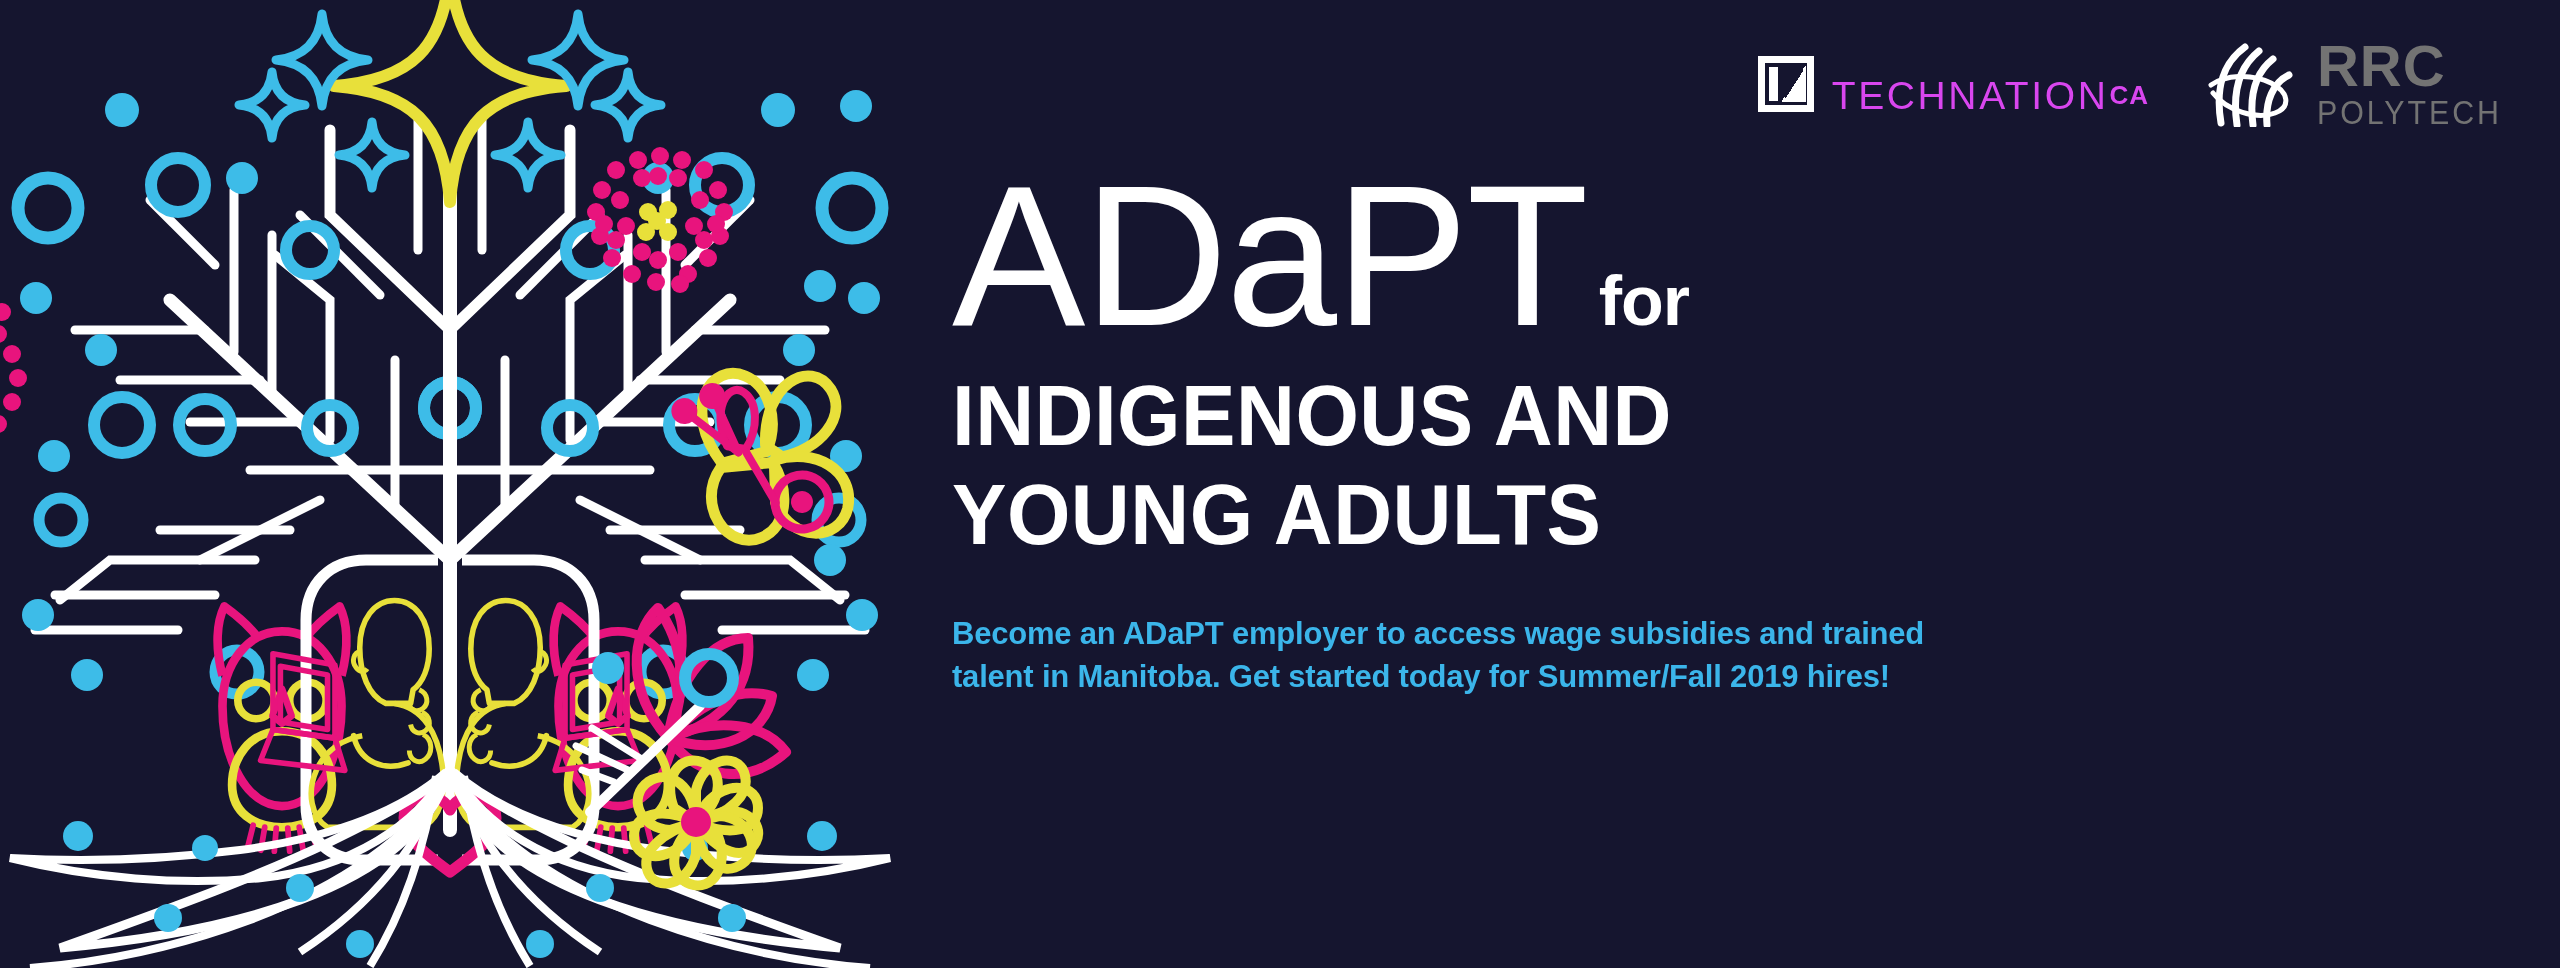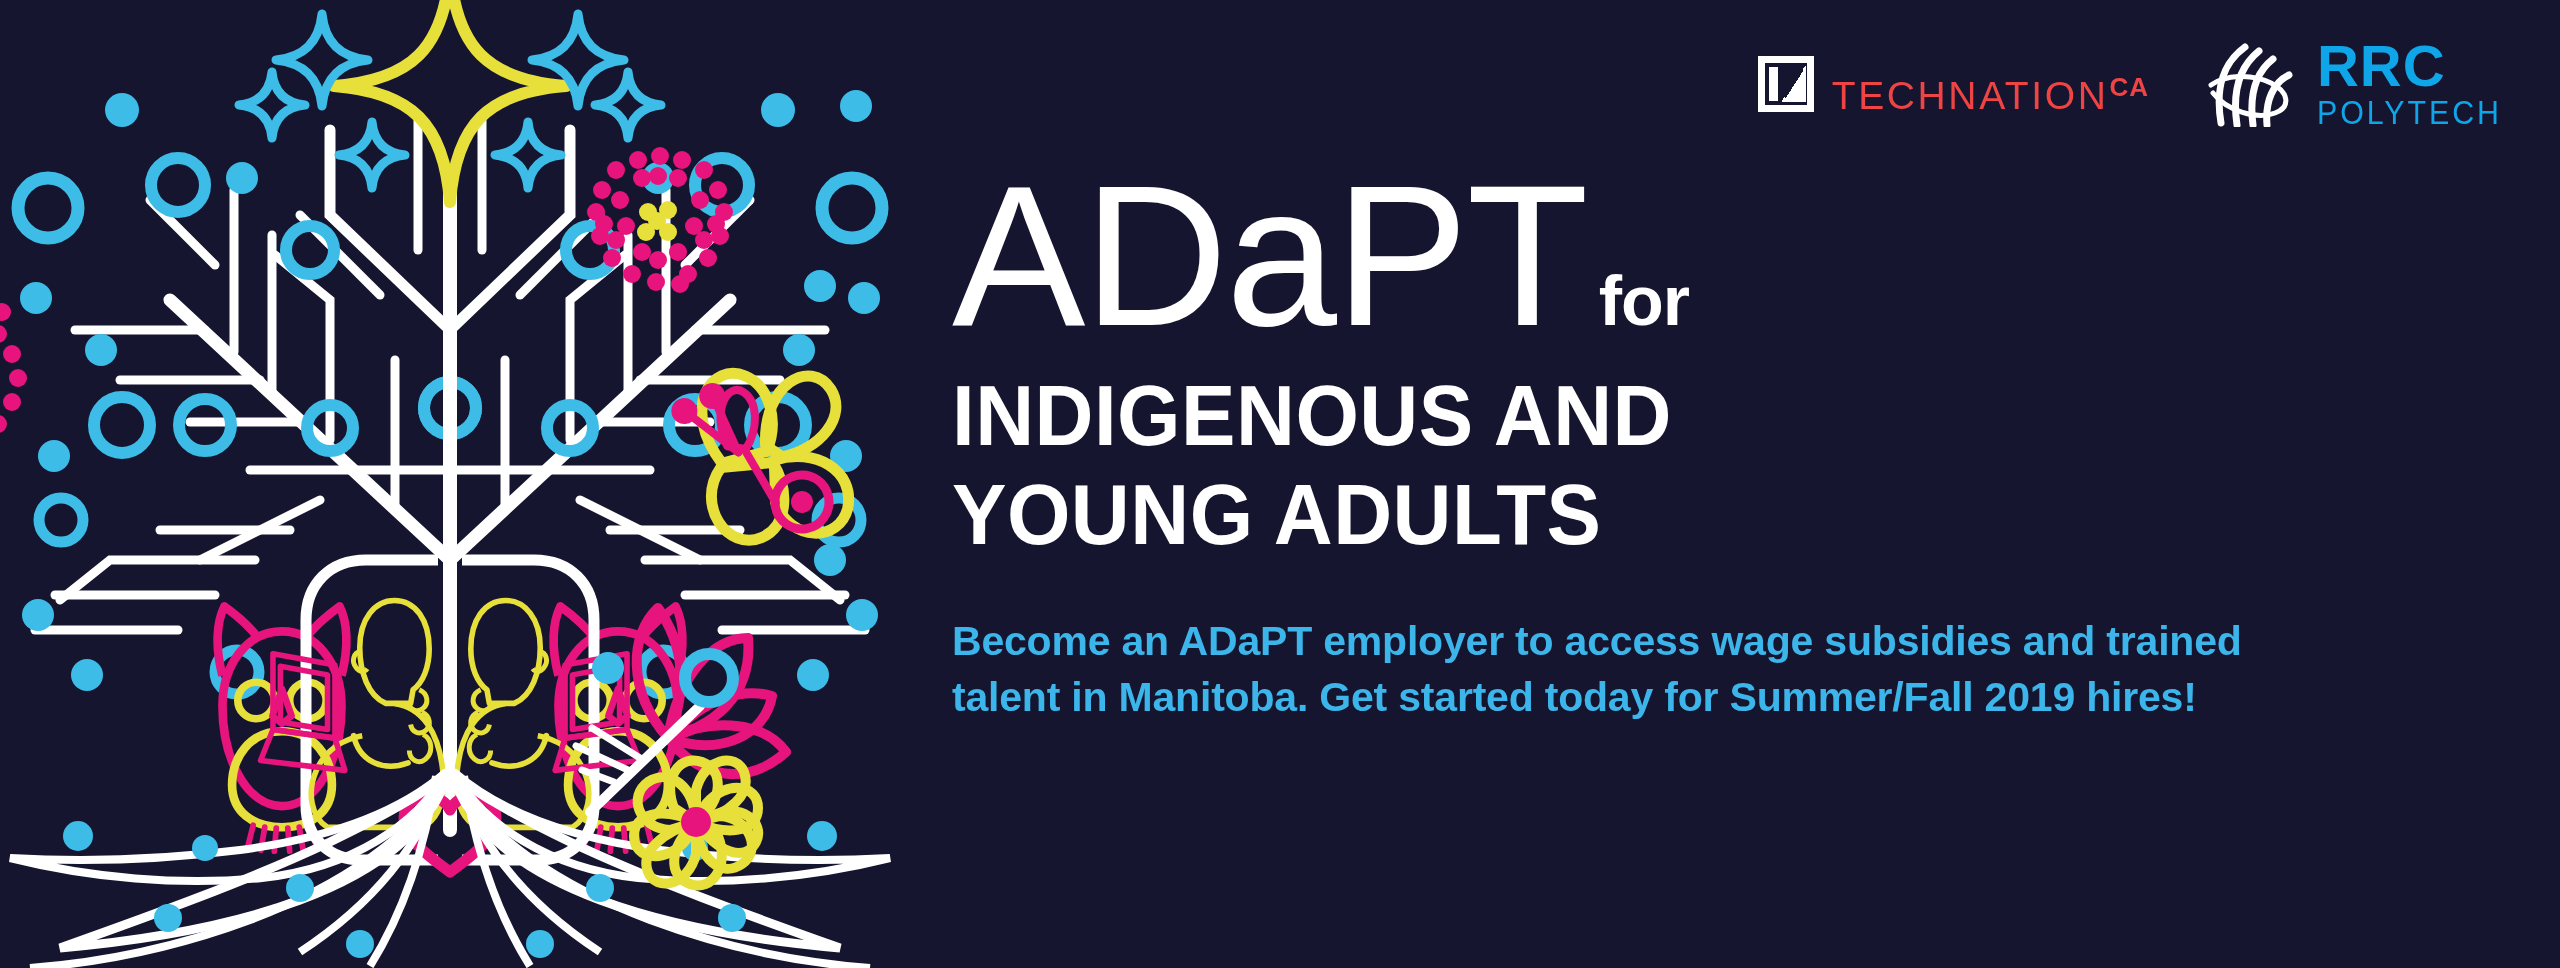--- a/index.html
+++ b/index.html
@@ -67,22 +67,22 @@
   .tn-mark .diag::after {
     content: "";
     position: absolute;
     left: 3px; top: 4px;
     width: 18px; height: 28px;
     background:
       linear-gradient(to bottom right, #15152f 0 52%, transparent 52% 100%);
   }
   .tn-word {
     display: flex;
-    align-items: flex-start;
-    color: #ef4444;
+    align-items: center;
+    color: #d946ef;
     margin-top: 23px;
   }
   .tn-name {
     font-size: 39px;
     font-weight: 500;
     letter-spacing: 2.6px;
     line-height: 1;
   }
   .tn-sup {
     font-size: 26px;
@@ -92,21 +92,21 @@
     margin-top: -2px;
     margin-left: 1px;
   }
 
   .logo-rrc {
     display: flex;
     align-items: center;
     gap: 16px;
   }
   .rrc-mark { width: 96px; height: 86px; flex: 0 0 auto; }
-  .rrc-words { color: #0ea5e9; line-height: 1; }
+  .rrc-words { color: #737373; line-height: 1; }
   .rrc-top {
     font-size: 58px;
     font-weight: bold;
     letter-spacing: 1px;
     line-height: 0.96;
   }
   .rrc-bottom {
     font-size: 33px;
     font-weight: 400;
     letter-spacing: 3.2px;
@@ -148,21 +148,21 @@
     font-weight: bold;
     line-height: 1.17;
     letter-spacing: 0.5px;
     transform: scaleX(0.96);
     transform-origin: left center;
   }
   .subtitle .line { display: block; }
   .lede {
     margin-top: 48px;
     color: #3bb5ea;
-    font-size: 41px;
+    font-size: 31px;
     font-weight: bold;
     line-height: 1.38;
     letter-spacing: -0.2px;
   }
   .lede .line { display: block; }
 </style>
 </head>
 <body>
 
 <div id="banner">

